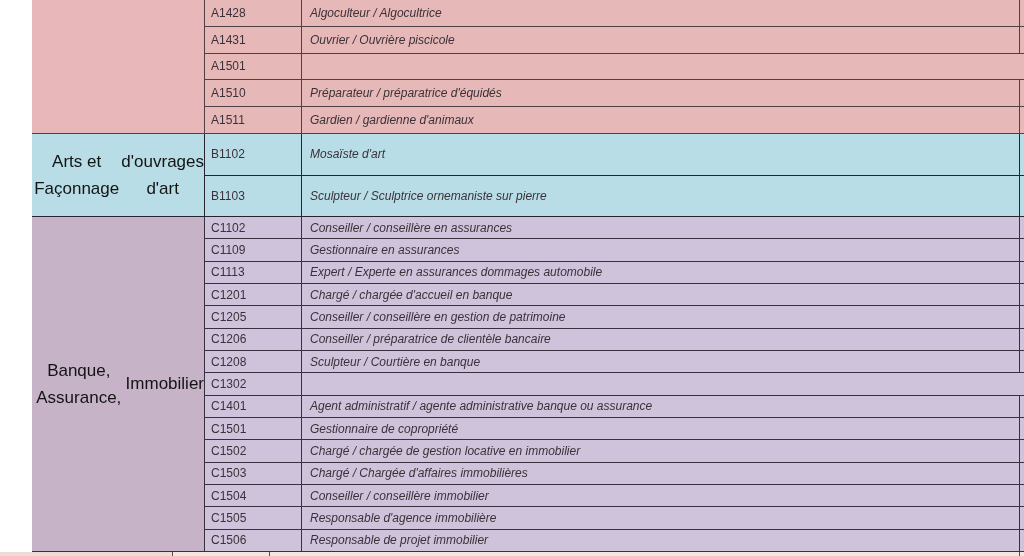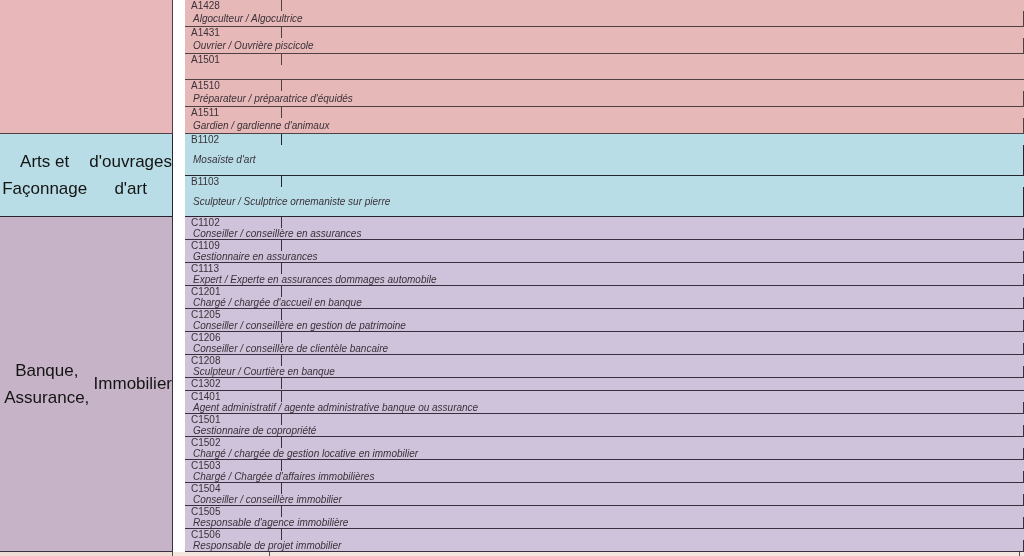--- a/index.html
+++ b/index.html
@@ -17,28 +17,29 @@
     box-sizing:border-box;
   }
   .cat-cell{
     width:173px;min-width:173px;box-sizing:border-box;
     border-right:1px solid var(--bc);
     border-bottom:1px solid var(--bc);
     display:flex;align-items:center;justify-content:center;
     text-align:center;
     font-size:17px;line-height:1.6;color:#141414;
     background:var(--catbg);
+    margin-left:32px;
   }
   .rows{flex:1;display:flex;flex-direction:column;}
   .row{
-    flex:1;display:flex;flex-direction:column;
+    flex:1;display:flex;flex-direction:row;
     box-sizing:border-box;
     border-bottom:1px solid var(--bc);
     background:var(--rowbg);
-    font-size:10px;color:#3b3138;margin-left:12px;
+    font-size:12px;color:#3b3138;
   }
   .code-cell{
     width:97px;min-width:97px;box-sizing:border-box;
     border-right:1px solid var(--bc);
     display:flex;align-items:center;
     padding-left:6px;
   }
   .job-cell{
     flex:1;box-sizing:border-box;
     border-right:1px solid var(--bc);
@@ -138,21 +139,21 @@
           <div class="job-cell">Chargé / chargée d'accueil en banque</div>
           <div class="edge-cell"></div>
         </div>
         <div class="row">
           <div class="code-cell">C1205</div>
           <div class="job-cell">Conseiller / conseillère en gestion de patrimoine</div>
           <div class="edge-cell"></div>
         </div>
         <div class="row">
           <div class="code-cell">C1206</div>
-          <div class="job-cell">Conseiller / conseillère de clientèle bancaire</div>
+          <div class="job-cell">Conseiller / préparatrice de clientèle bancaire</div>
           <div class="edge-cell"></div>
         </div>
         <div class="row">
           <div class="code-cell">C1208</div>
           <div class="job-cell">Sculpteur / Courtière en banque</div>
           <div class="edge-cell"></div>
         </div>
         <div class="row">
           <div class="code-cell">C1302</div>
           <div class="edge-cell"></div>

